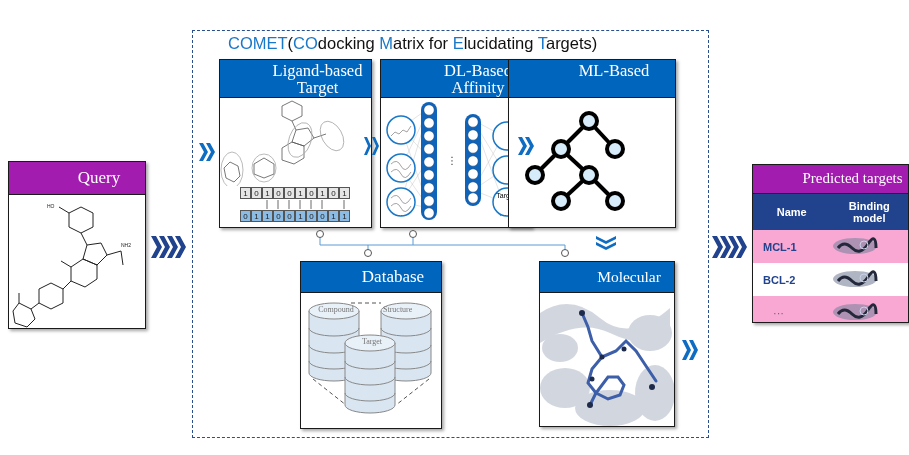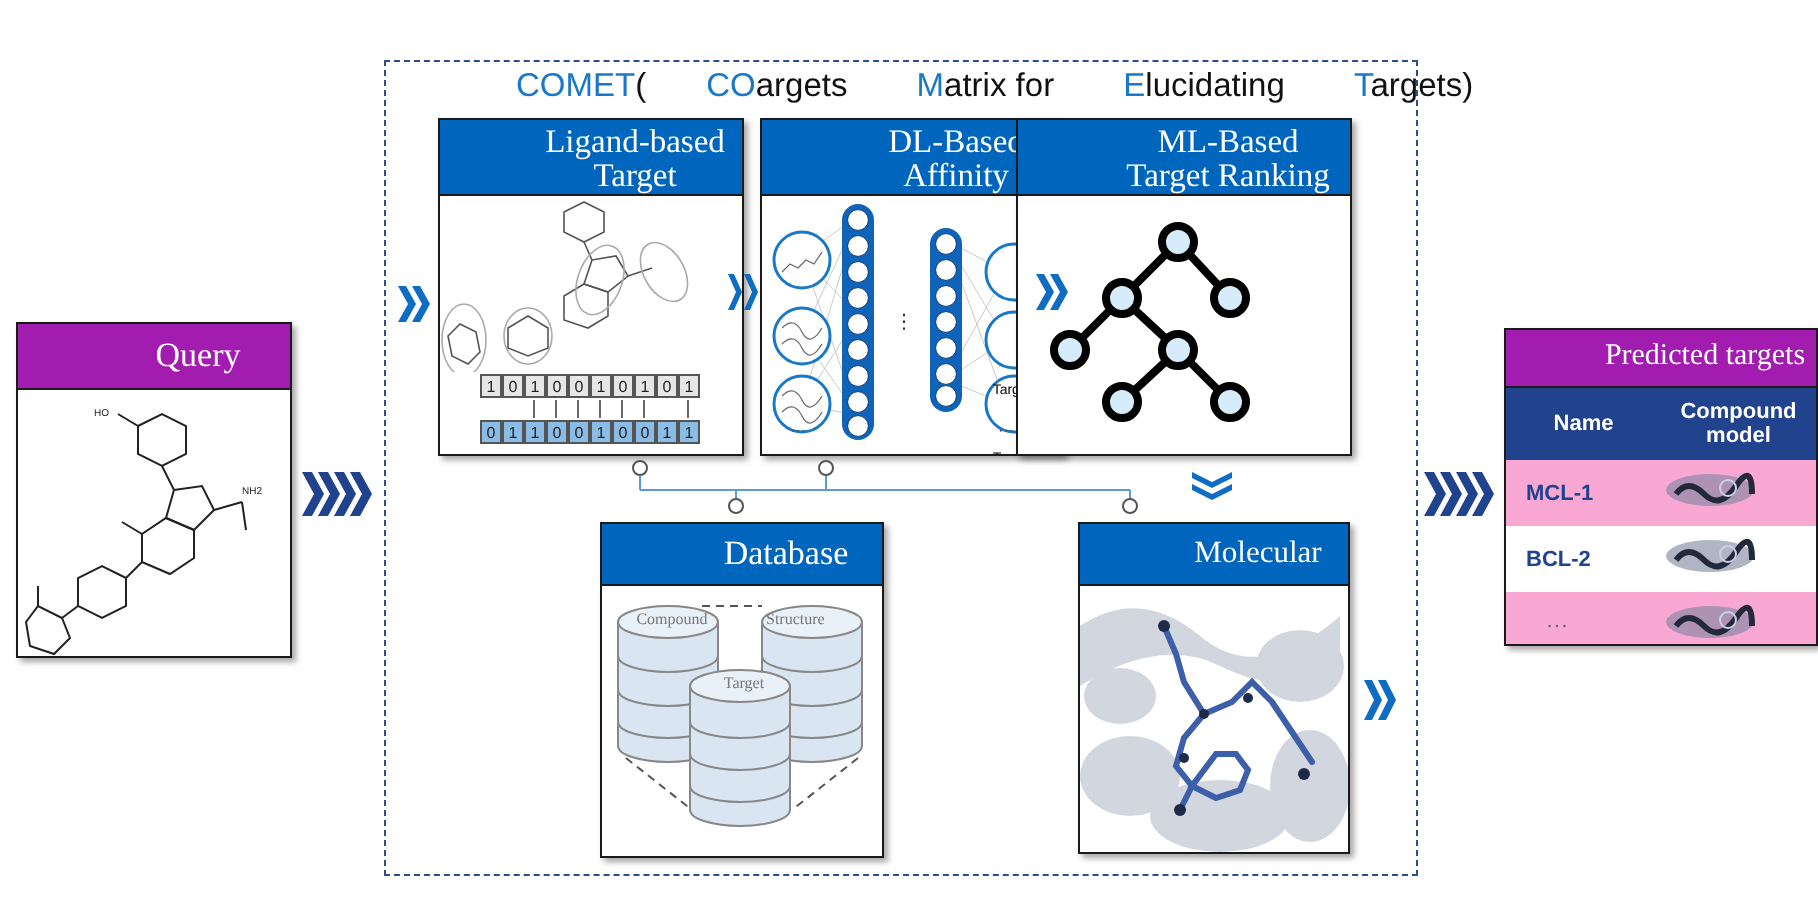--- a/index.html
+++ b/index.html
@@ -5,21 +5,21 @@
   html,body{margin:0;padding:0;background:#fff;}
   body{width:909px;height:455px;position:relative;overflow:hidden;font-family:"Liberation Serif",serif;}
   .abs{position:absolute;}
   .box{position:absolute;background:#fff;border:1.5px solid #1a1a1a;box-shadow:2px 2px 3px rgba(0,0,0,0.35);box-sizing:border-box;overflow:hidden;}
   .hdr{background:#0066bd;color:#fff;text-align:center;border-bottom:1.5px solid #1a1a1a;box-sizing:border-box;font-family:"Liberation Serif",serif;padding-left:44px;}
   .hdr.navy{background:#a21caf;}
   .hdr2{font-size:16.5px;line-height:17px;padding-top:2px;height:38px;}
   .hdr1{font-size:17px;line-height:31px;height:33px;}
   .dashed{position:absolute;left:192px;top:30px;width:517px;height:408px;border:1.6px dashed #2a4f8f;box-sizing:border-box;}
   .title{position:absolute;left:228px;top:34px;font-family:"Liberation Sans",sans-serif;font-size:16.5px;color:#111;white-space:nowrap;}
-  .title .hl{color:#1a78c8;margin-left:30px;}
+  .title .hl{color:#1a78c8;}
   .chev4{position:absolute;}
   table.pt{border-collapse:collapse;width:100%;font-family:"Liberation Sans",sans-serif;}
   .pt th{background:#21438d;color:#fff;font-size:11px;font-weight:bold;height:34px;}
   .pt td{height:31px;font-size:11px;font-weight:bold;color:#21438d;}
   .pt tr.g td{background:#f9a8d4;}
   .bits{display:flex;}
   .bit{width:11px;height:12px;border:0.8px solid #555;box-sizing:border-box;font-family:"Liberation Sans",sans-serif;font-size:8px;line-height:11px;text-align:center;color:#222;}
   .bits.top .bit{background:#e6e6e6;}
   .bits.bot .bit{background:#8bbce6;}
 </style>
@@ -58,21 +58,21 @@
   <g fill="#21438d">
     <polygon points="0,0 5,0 11,11 5,22 0,22 6,11"></polygon>
     <polygon points="8,0 13,0 19,11 13,22 8,22 14,11"></polygon>
     <polygon points="16,0 21,0 27,11 21,22 16,22 22,11"></polygon>
     <polygon points="24,0 29,0 35,11 29,22 24,22 30,11"></polygon>
   </g>
 </svg>
 
 <div class="dashed"></div>
 <div class="title">
-  <span class="hl">COMET</span><span>(</span><span class="hl">CO</span><span>argets </span><span class="hl">M</span><span>atrix for </span><span class="hl">E</span><span>lucidating </span><span class="hl">T</span><span>argets)</span>
+  <span class="hl">COMET</span><span>(</span><span class="hl">CO</span><span>docking </span><span class="hl">M</span><span>atrix for </span><span class="hl">E</span><span>lucidating </span><span class="hl">T</span><span>argets)</span>
 </div>
 
 <svg class="abs" style="left:199px;top:143px;" width="16" height="18" viewBox="0 0 16 18">
   <g fill="#0f6cc3">
       <polygon points="0,0 4,0 9,9 4,18 0,18 5,9"></polygon>
       <polygon points="7,0 11,0 16,9 11,18 7,18 12,9"></polygon>
     </g>
 </svg>
 
 <div class="box" style="left:219px;top:59px;width:153px;height:169px;">
@@ -200,21 +200,20 @@
   <div class="abs" style="left:113px;top:132px;font-size:7px;font-family:'Liberation Sans',sans-serif;width:28px;text-align:center;">Target1</div>
   <div class="abs" style="left:113px;top:166px;font-size:7px;font-family:'Liberation Sans',sans-serif;width:28px;text-align:center;">Target2</div>
 
   <div class="abs" style="left:14px;top:151px;font-size:8px;color:#555;">···</div>
   <div class="abs" style="left:118px;top:151px;font-size:8px;color:#555;">···</div>
 </div>
 
 <div class="box" style="left:508px;top:59px;width:168px;height:169px;">
   <div class="hdr hdr2">
     <div>ML-Based</div>
-    <div>Target Ranking</div>
   </div>
   <svg width="151" height="128" viewBox="0 0 151 128" style="display:block;">
     <g stroke="#000" stroke-width="4">
       <line x1="80" y1="23" x2="52" y2="51"></line>
         <line x1="80" y1="23" x2="106" y2="51"></line>
       <line x1="52" y1="51" x2="26" y2="77"></line>
         <line x1="52" y1="51" x2="80" y2="77"></line>
       <line x1="80" y1="77" x2="52" y2="103"></line>
         <line x1="80" y1="77" x2="106" y2="103"></line>
     </g>
@@ -330,21 +329,21 @@
     <polygon points="24,0 29,0 35,11 29,22 24,22 30,11"></polygon>
   </g>
 </svg>
 
 <div class="box" style="left:752px;top:164px;width:157px;height:159px;">
   <div class="hdr navy" style="height:29px;line-height:27px;font-size:15px;">Predicted targets</div>
   <table class="pt">
     <tbody>
         <tr>
       <th style="width:50%;">Name</th>
-      <th style="width:50%;">Compound model</th>
+      <th style="width:50%;">Binding model</th>
     </tr>
     <tr class="g">
       <td style="padding-left:10px;">MCL-1</td>
       <td><svg width="46" height="20" viewBox="0 0 46 20">
               <ellipse cx="23" cy="10" rx="22" ry="8" fill="#7b849c" opacity="0.6"></ellipse>
               <path d="M6,12 q6,-8 14,0 t16,-4 t8,4" stroke="#23283a" stroke-width="3" fill="none"></path>
               <circle cx="32" cy="9" r="4" stroke="#c9d2ea" fill="none"></circle>
             </svg></td>
     </tr>
     <tr>

